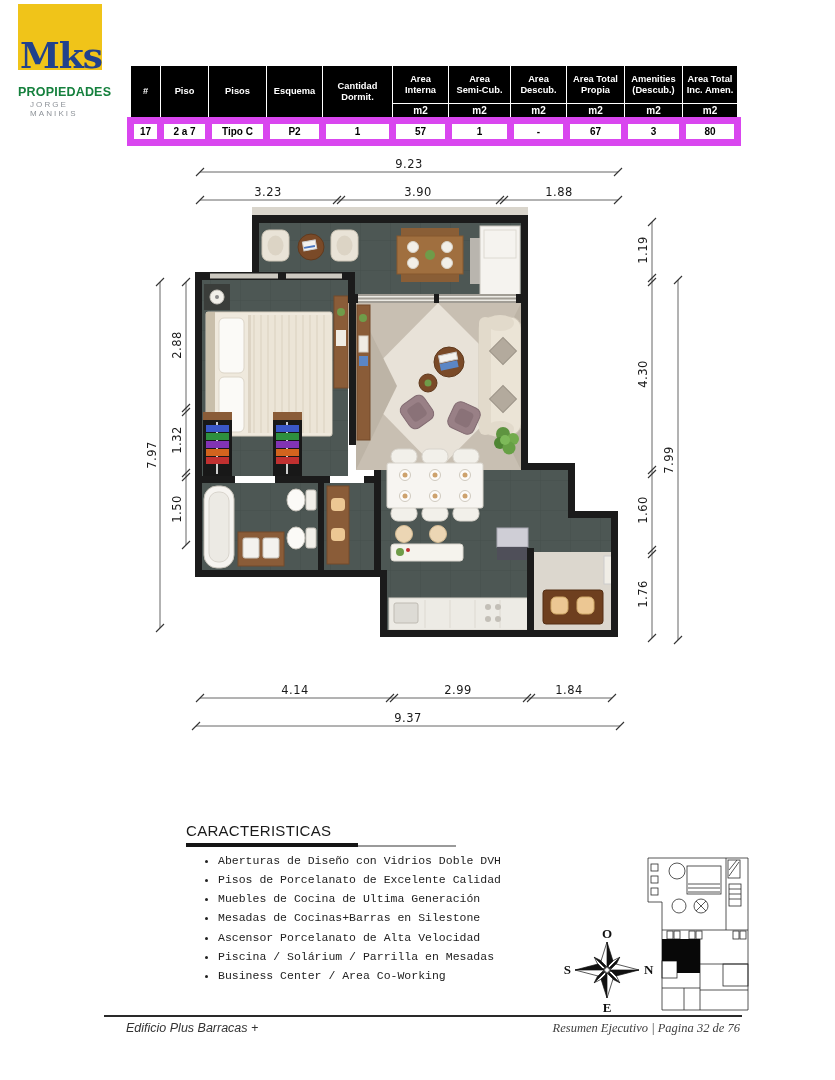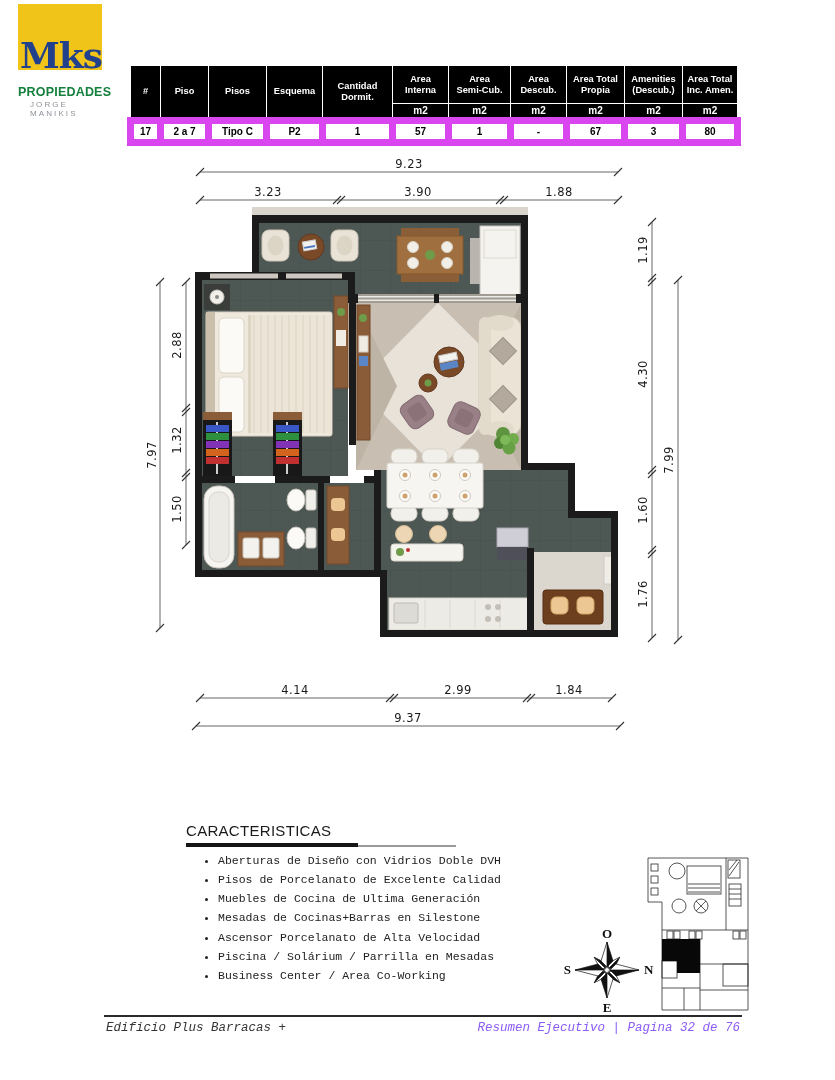--- a/index.html
+++ b/index.html
@@ -29,24 +29,24 @@
   .char-bar1{position:absolute;left:186px;top:843px;width:172px;height:4px;background:#151515;}
   .char-bar2{position:absolute;left:358px;top:845px;width:98px;height:2px;background:#9a9a9a;}
   .char-list{position:absolute;left:204px;top:855px;width:300px;margin:0;padding:0 0 0 14px;font-family:Liberation Mono, monospace;}
   .char-list li{font-size:11.5px;color:#222;margin:0 0 6.5px 0;line-height:1.1;}
   
   .compass-svg{position:absolute;left:552px;top:915px;width:115px;height:105px;}
   .keyplan-svg{position:absolute;left:642px;top:843px;width:116px;height:174px;}
   .comp-letter{font-family:"Liberation Serif",serif;font-size:13px;font-weight:bold;fill:#111;}
   
   .foot-line{position:absolute;left:104px;top:1015px;width:638px;height:2px;background:#2a2a2a;}
-  .foot-left{position:absolute;left:106px;top:1021px;font-family:Liberation Mono, monospace;
+  .foot-left{position:absolute;left:126px;top:1021px;font-family:Liberation Sans, sans-serif;
              font-style:italic;font-size:12.5px;color:#333;}
-  .foot-right{position:absolute;right:95px;top:1021px;font-family:Liberation Mono, monospace;
-              font-style:italic;font-size:12.5px;color:#8b5cf6;}
+  .foot-right{position:absolute;right:95px;top:1021px;font-family:Liberation Serif, serif;
+              font-style:italic;font-size:12.5px;color:#404040;}
 </style>
 </head>
 <body>
 
 <div class="page">
 
   <div class="logo">
     <div class="logo-box">
       <div class="logo-brand">Mks</div>
     </div>

